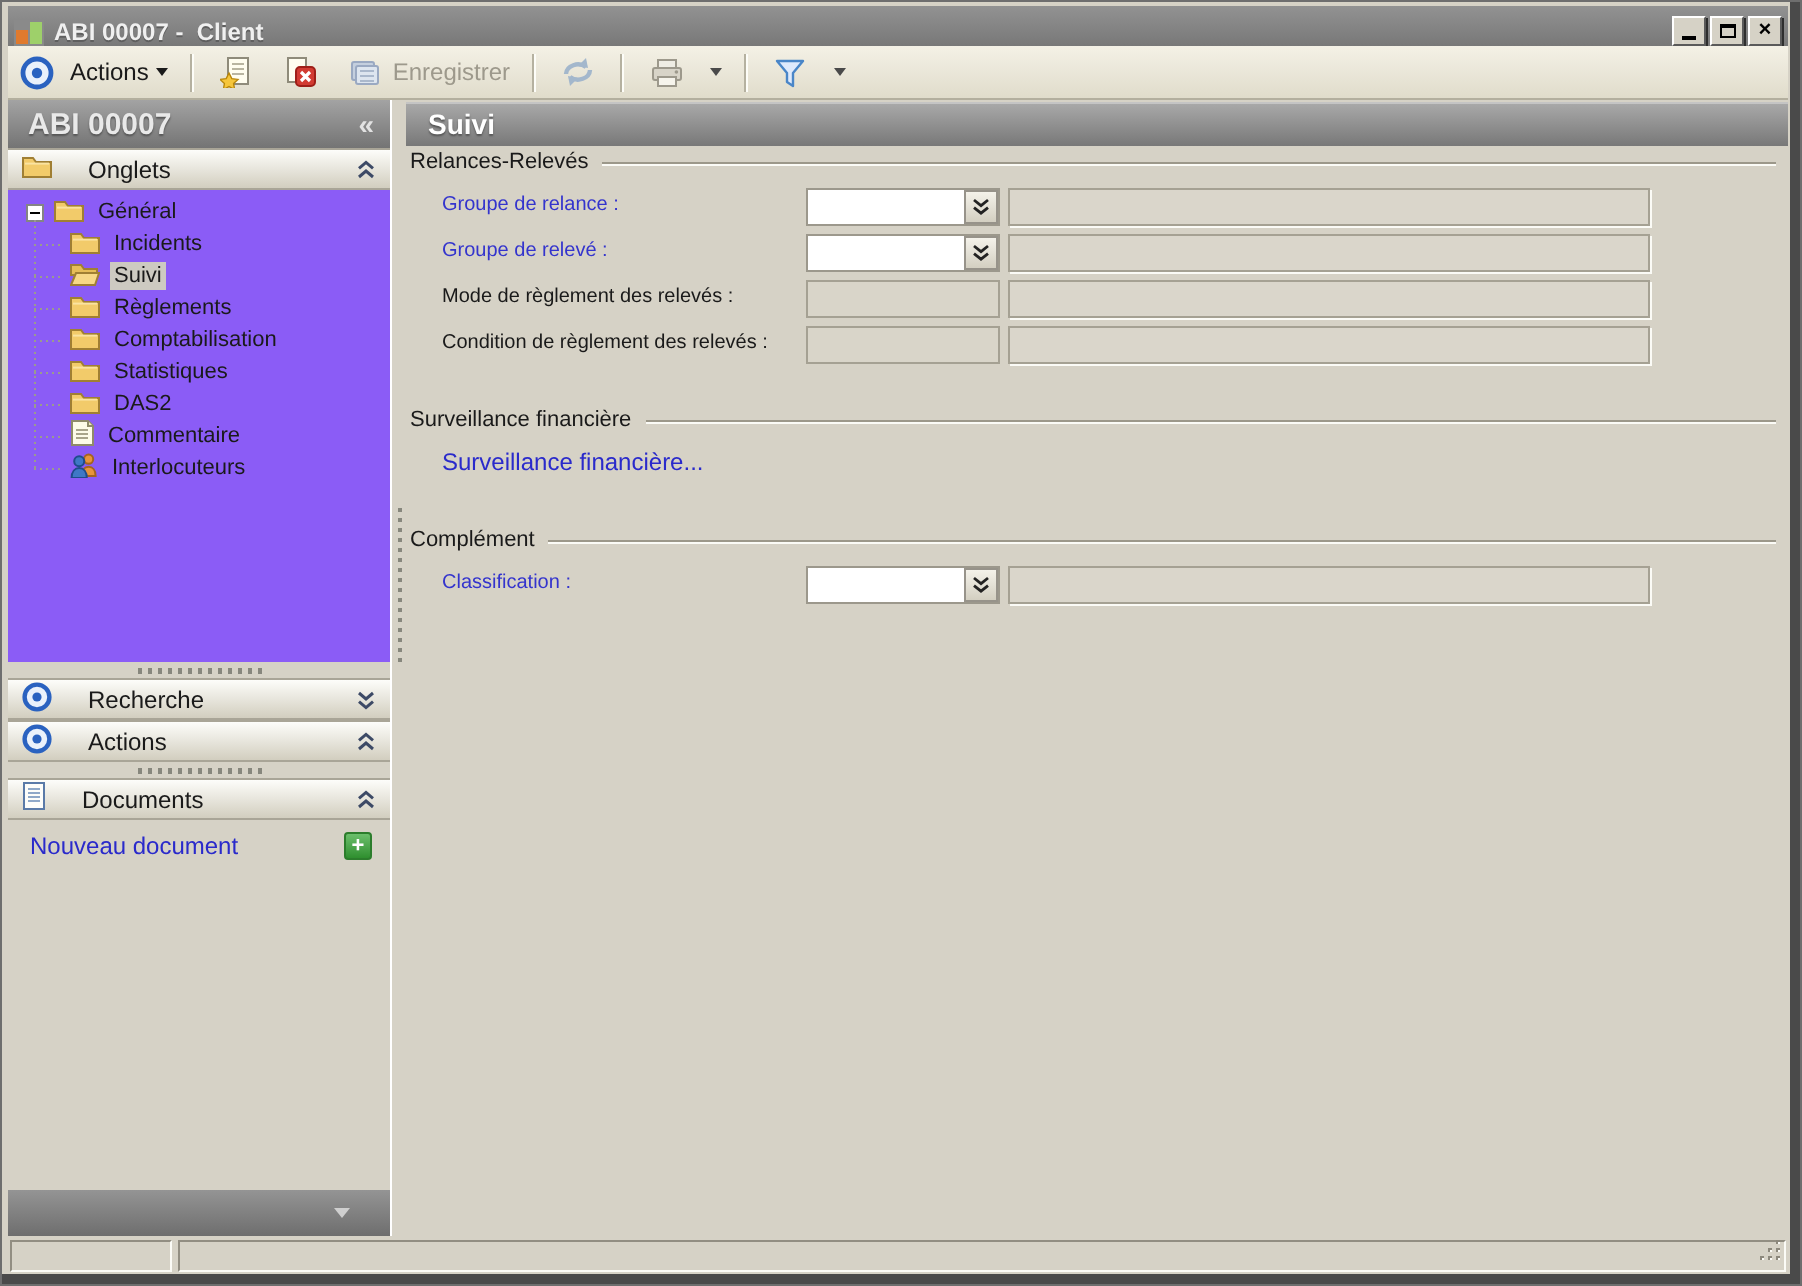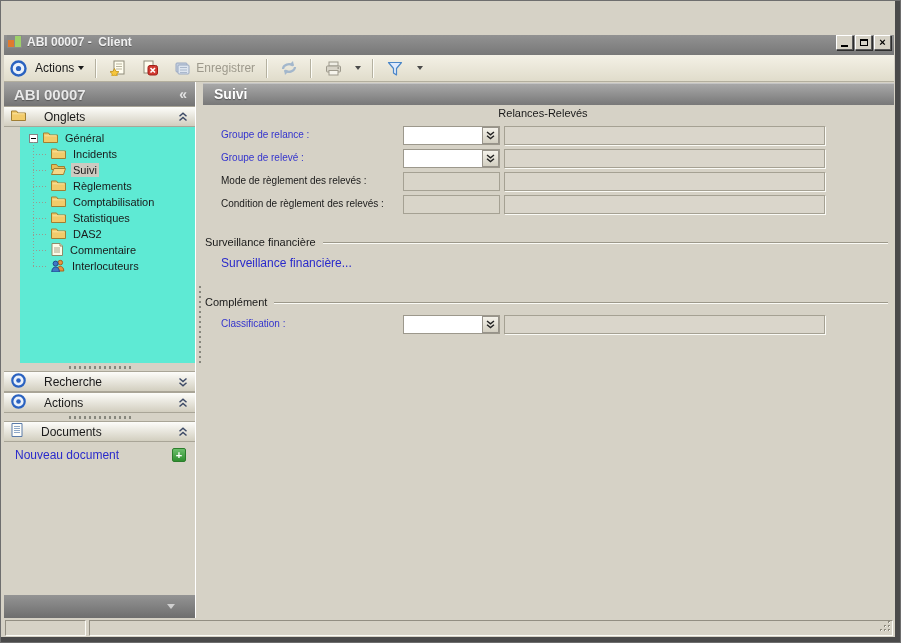--- a/index.html
+++ b/index.html
@@ -12,21 +12,21 @@
     border: 1px solid #6e6e6e;
     padding: 2px 6px 6px 3px;
     box-shadow: inset -5px 0 0 #4a4a4a, inset 0 -5px 0 #4a4a4a;
     display: flex; flex-direction: column;
   }
 
   
   .titlebar {
     height: 20px; flex: 0 0 20px;
     background: linear-gradient(#929292, #787878);
-    display: flex; align-items: flex-start; padding: 0 3px; margin-top: 32px;
+    display: flex; align-items: flex-end; padding: 0 3px;
   }
   .app-icon { position: relative; width: 15px; height: 13px; margin-right: 5px; background:#8a8a8a; }
   .app-icon .sq-o { position:absolute; left:1px; bottom:1px; width:6px; height:7px; background:#e07a2e; }
   .app-icon .sq-g { position:absolute; right:1px; top:1px; width:6px; height:11px; background:#9ed06a; }
   .title-text { color:#f0f0f0; font-size:12px; font-weight:bold; white-space:pre; text-shadow: 0 1px 0 #5f5f5f; }
   .win-controls { margin-left:auto; display:flex; gap:2px; }
   .winbtn {
     width:17px; height:15px; background:#d6d2c6;
     border:1px solid; border-color:#ffffff #5a5a5a #5a5a5a #ffffff;
     box-shadow: 1px 1px 0 #2e2e2e;
@@ -65,21 +65,21 @@
   }
   .sb-collapse { margin-left:auto; background:none; border:none; color:#e2e2e2; font-size:14px; font-weight:bold; cursor:pointer; line-height:1; font-family:"Liberation Sans",sans-serif; }
   .panel-header {
     height: 21px; flex:0 0 21px;
     background: linear-gradient(#fdfdfa, #d2cebf);
     border: 1px solid #a9a597; border-left:none; border-right:none;
     display:flex; align-items:center; gap:18px; padding:0 7px; cursor:pointer;
     font-size:12px; color:#1a1a1a;
   }
   .panel-header .chev { margin-left:auto; display:inline-flex; }
-  .tree { flex: 0 0 236px; background:#5eead4; overflow:hidden; padding-top:3px; font-size:11px; color:#1a1a1a;margin-left:16px; }
+  .tree { flex: 0 0 236px; background:#8b5cf6; overflow:hidden; padding-top:3px; font-size:11px; color:#1a1a1a; }
   .tree-row { display:flex; align-items:center; gap:5px; height:16px; position:relative; cursor:pointer; }
   .tree-root { padding-left:9px; }
   .expand-box { width:9px; height:9px; background:#fff; border:1px solid #848484; position:relative; flex:0 0 9px; }
   .expand-box i { position:absolute; left:1px; right:1px; top:3px; height:1px; background:#000; }
   .tree-children { position:relative; }
   .tree-children::before {
     content:""; position:absolute; left:13px; top:-4px; bottom:8px; width:1px;
     background-image: repeating-linear-gradient(180deg, #9a9a90 0 1px, transparent 1px 3px);
   }
   .tree-child { padding-left:31px; }
@@ -415,21 +415,21 @@
       </div>
     </div>
 
     <div class="gutter">
       <div class="vgrip"></div>
     </div>
 
     <div class="main">
       <div class="main-header">Suivi</div>
 
-      <div class="group" style="top:25px;flex-direction:column;">
+      <div class="group" style="top:25px;">
         <span class="group-label">Relances-Relevés</span>
         <span class="group-line"></span>
       </div>
 
       <div class="frow" style="top:44px;">
         <span class="flabel blue">Groupe de relance :</span>
         <span class="combo">
           <input class="combo-input" value="" style="">
           <button class="combo-btn">
             <svg width="9" height="9" viewBox="0 0 9 9">

